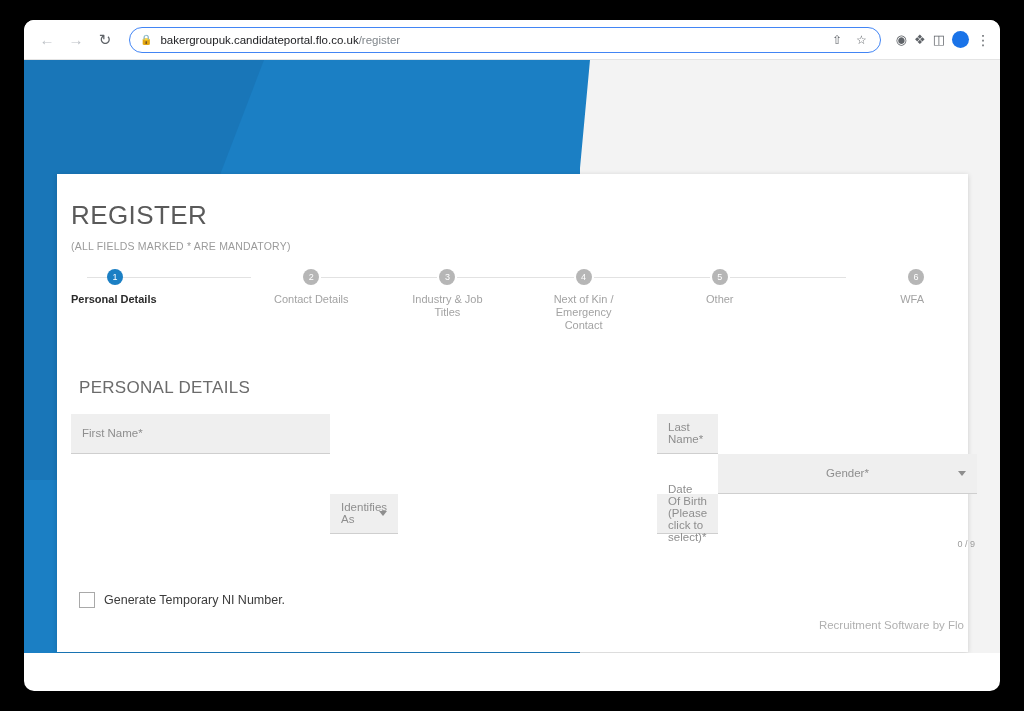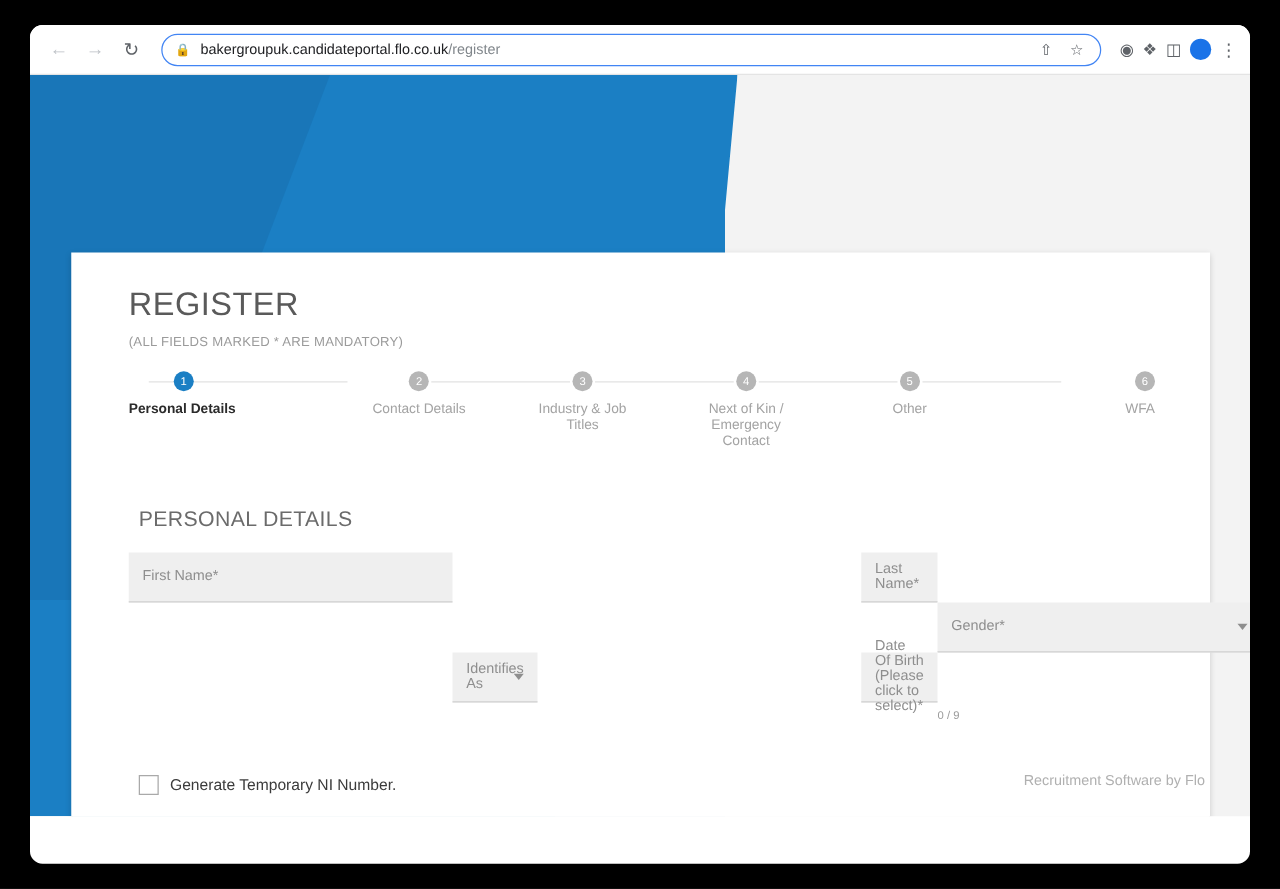--- a/index.html
+++ b/index.html
@@ -160,22 +160,21 @@
   }
 
   
   .card {
     position: absolute;
     left: 33px; top: 114px;
     width: 911px;
     height: 478px;
     background: #fff;
     box-shadow: 0 1px 5px rgba(0,0,0,.16);
-    padding: 26px 30px 0 46px;
-    margin-top: 28px;
+    padding: 26px 30px 0 14px;
   }
 
   .page-title {
     font-size: 26px;
     color: #5a5a5a;
     font-weight: normal;
     letter-spacing: .4px;
   }
   .page-subtitle {
     margin-top: 9px;
@@ -261,32 +260,32 @@
     background: #efefef;
     border-bottom: 1px solid #cfcfcf;
     display: flex; align-items: center;
     padding: 0 11px;
     cursor: text;
   }
   .field-label {
     font-size: 11.5px;
     color: #8e8e8e;
   }
-  .field.select { cursor: pointer; }
+  .field.select { cursor: pointer; justify-content: center; }
   .chevron {
     position: absolute;
     right: 11px;
     width: 0; height: 0;
     border-left: 4px solid transparent;
     border-right: 4px solid transparent;
     border-top: 5px solid #8e8e8e;
   }
   .row-gap { height: 34px; }
   .counter {
-    text-align: left;
+    text-align: right;
     font-size: 9px;
     color: #9b9b9b;
     margin-top: 5px;
     padding-right: 2px;
   }
 
   .checkbox-row {
     margin-top: 24px;
     margin-left: 8px;
     display: flex; align-items: center;

